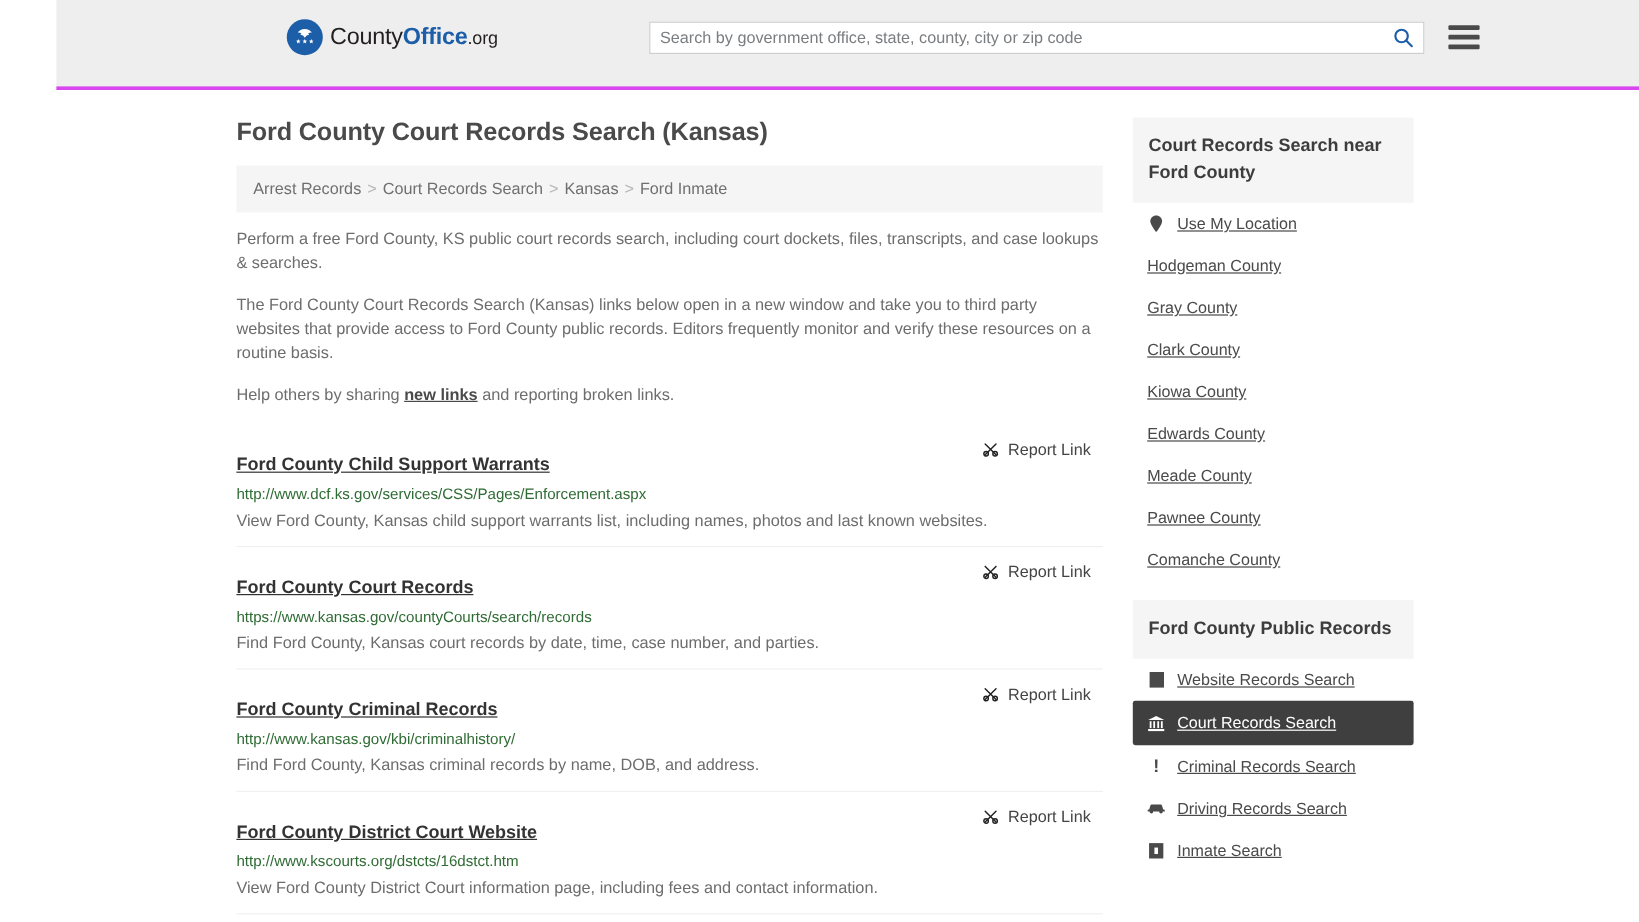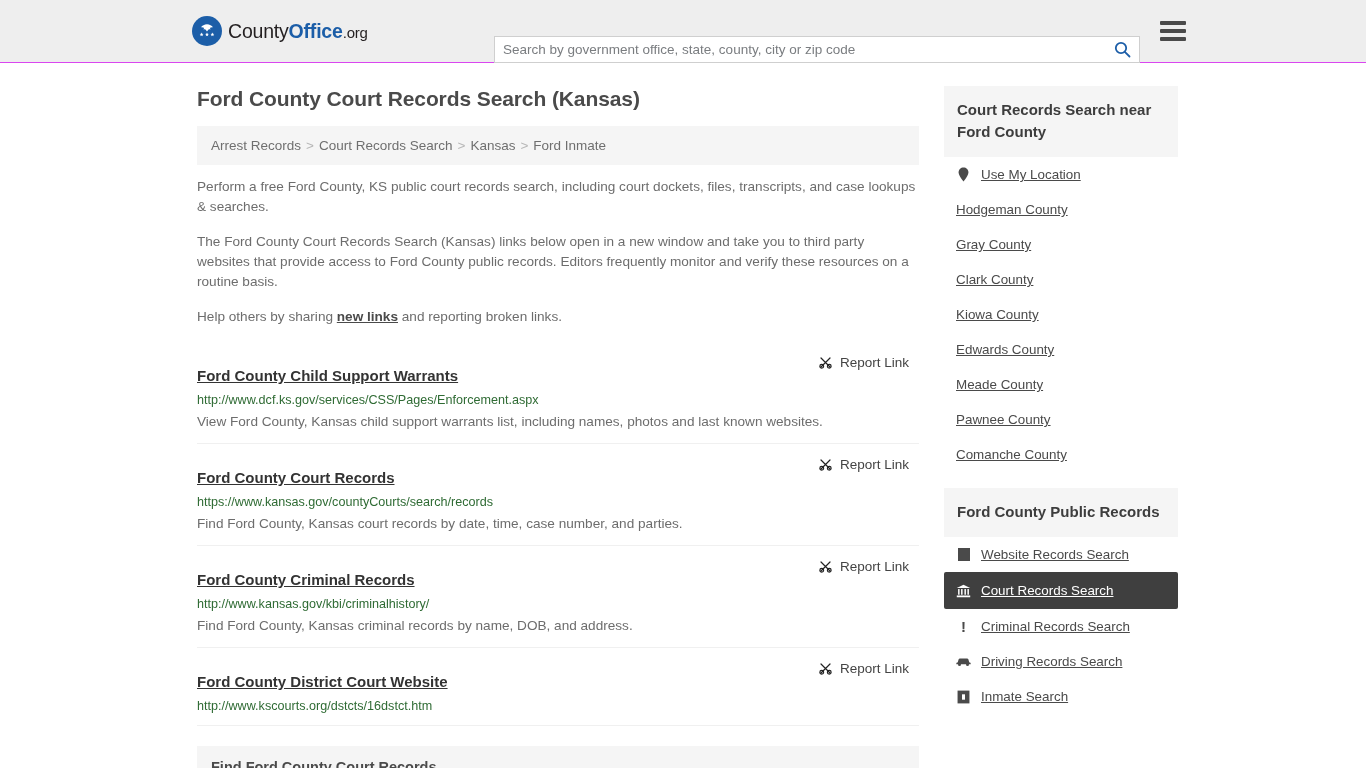--- a/index.html
+++ b/index.html
@@ -7,24 +7,25 @@
     margin: 0; padding: 0;
     width: 1366px; height: 768px;
     overflow: hidden;
     background: #ffffff;
     font-family: "Liberation Sans", sans-serif;
     -webkit-font-smoothing: antialiased;
   }
 
   
   .site-header {
-    height: 63px;
+    height: 75px;
     background: #eeeeee;
-    border-bottom: 1px solid #d946ef;
+    border-bottom: 3px solid #d946ef;
     position: relative;
+    margin-left: 47px;
   }
   .header-inner {
     width: 1366px; height: 61px;
     position: relative;
   }
   .brand {
     position: absolute;
     left: 192px; top: 16px;
     display: flex; align-items: center;
     text-decoration: none;
@@ -45,21 +46,21 @@
     white-space: nowrap;
     color: #231f20;
     font-family: "Liberation Sans", sans-serif;
   }
   .brand-text .b-county { color: #231f20; }
   .brand-text .b-office { color: #1c5ea8; font-weight: bold; }
   .brand-text .b-org { color: #231f20; font-size: 15px; }
 
   .search-wrap {
     position: absolute;
-    left: 494px; top: 36px;
+    left: 494px; top: 18px;
     width: 646px; height: 27px;
     background: #ffffff;
     border: 1px solid #cfcfcf;
     display: flex; align-items: center;
   }
   .search-input {
     border: 0; outline: 0;
     flex: 1 1 auto;
     height: 25px;
     padding: 0 8px;
@@ -358,20 +359,21 @@
           <a class="report-link" href="#">
             <svg width="15" height="15" viewBox="0 0 16 16">
               <path d="M3.2 3.2 L12.8 12.8 M12.8 3.2 L3.2 12.8" stroke="#222" stroke-width="1.3" stroke-linecap="round" fill="none"></path>
               <circle cx="4.0" cy="11.9" r="2.0" fill="none" stroke="#222" stroke-width="1.3"></circle>
               <circle cx="12.0" cy="11.9" r="2.0" fill="none" stroke="#222" stroke-width="1.3"></circle>
             </svg>
             <span>Report Link</span>
           </a>
         </div>
         <a class="entry-url" href="#">http://www.kscourts.org/dstcts/16dstct.htm</a>
+        <div class="entry-desc">View Ford County District Court information page, including fees and contact information.</div>
       </div>
 
       <div class="section-bar">
         <h2>Find Ford County Court Records</h2>
       </div>
     </div>
 
     <div class="side-col">
 
       <div class="side-box">

